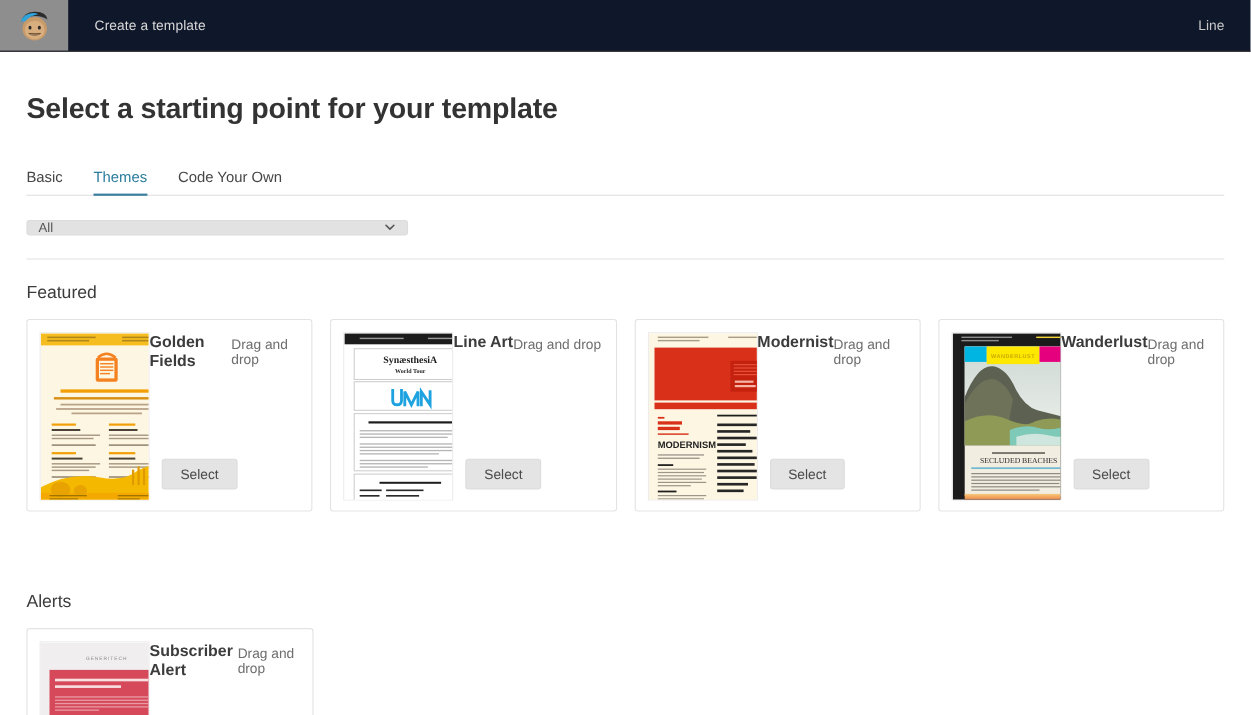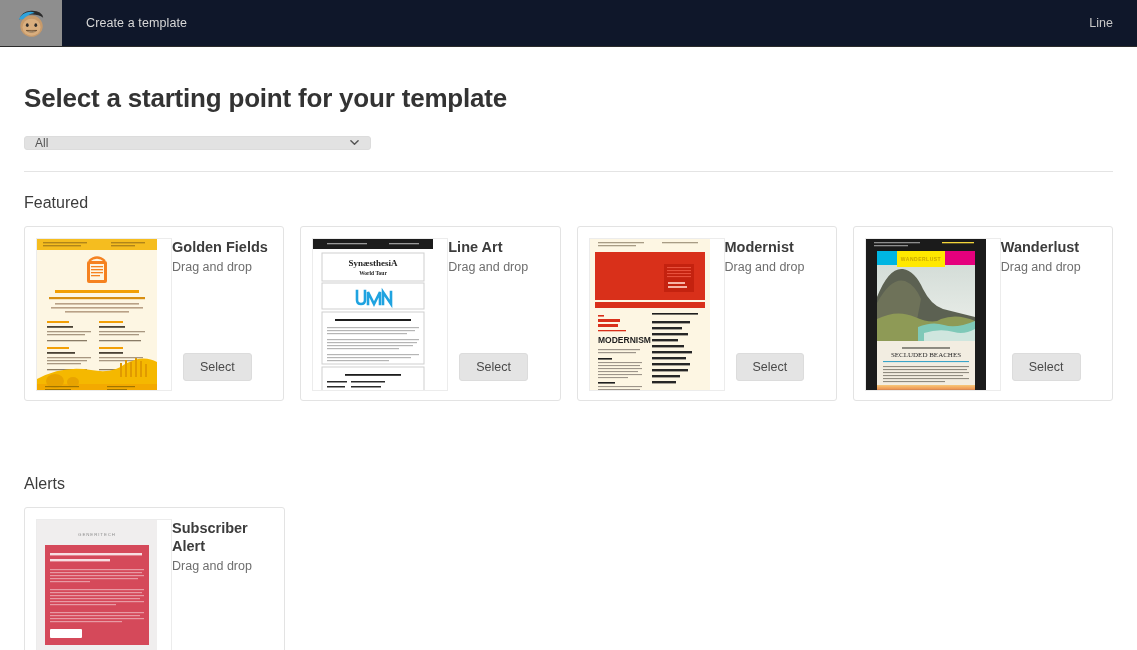--- a/index.html
+++ b/index.html
@@ -158,31 +158,31 @@
     width: 261px;
     height: 175px;
     background: #fff;
     border: 1px solid #e3e3e3;
     border-radius: 3px;
     display: flex;
     padding: 11px;
     cursor: pointer;
   }
   .thumb {
-    width: 136px;
+    width: 100px;
     height: 153px;
     overflow: hidden;
     border: 1px solid #ececec;
     background: #fff;
     flex-shrink: 0;
   }
   .card-body {
     flex: 1;
     display: flex;
-    flex-direction: column;
+    flex-direction: row;
     position: relative;
   }
   .card-name {
     font-size: 14.5px;
     font-weight: bold;
     color: #3c3c3c;
     line-height: 1.25;
   }
   .card-sub {
     font-size: 12.5px;
@@ -226,20 +226,25 @@
   <div class="topbar-title">Create a template</div>
   <div class="topbar-right">
     <a class="help-link" href="#">Line</a>
   </div>
 </div>
 
 <div class="page">
 
   <h1 class="page-title">Select a starting point for your template</h1>
 
+  <div class="tabs">
+    <div class="tab">Basic</div>
+    <div class="tab active">Themes</div>
+    <div class="tab">Code Your Own</div>
+  </div>
 
   <div class="filter-row">
     <div class="select-wrap">
       <div class="select-box">All</div>
       <svg class="chev" viewBox="0 0 10 10">
         <path d="M1 3 L5 7 L9 3" fill="none" stroke="#555" stroke-width="1.6" stroke-linecap="round" stroke-linejoin="round"></path>
       </svg>
     </div>
   </div>
 

